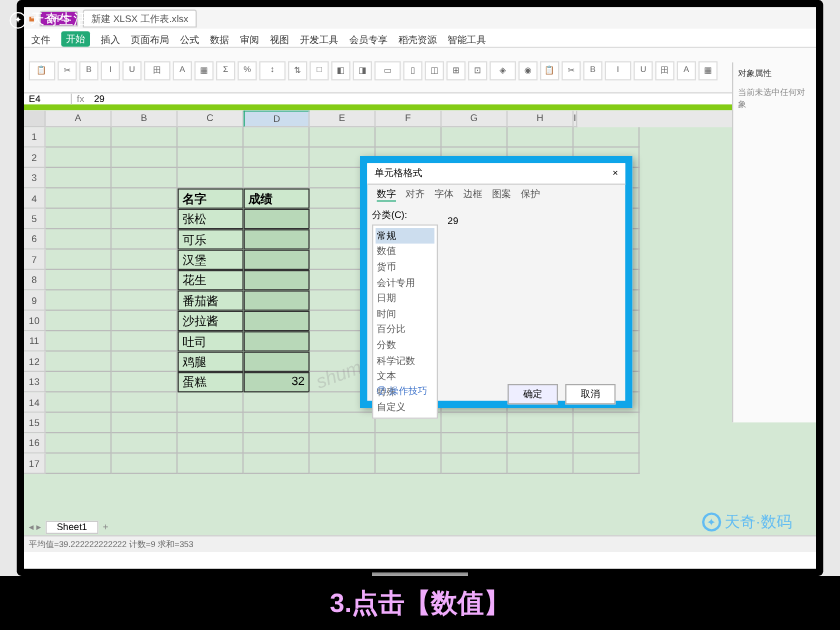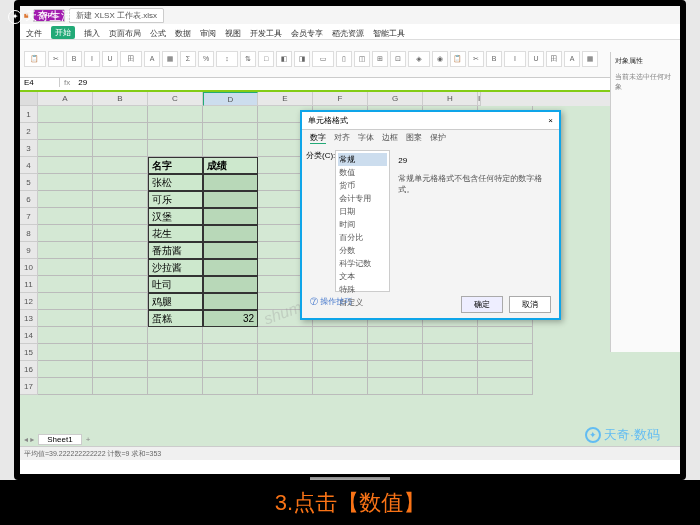--- a/index.html
+++ b/index.html
@@ -9,58 +9,58 @@
 .logo-tl{position:absolute;left:8px;top:8px;color:#fff;font-size:12px;z-index:100;display:flex;align-items:center;gap:3px}
 .logo-tl .ic{width:14px;height:14px;border:1.5px solid #fff;border-radius:50%;display:flex;align-items:center;justify-content:center;font-size:8px}
 .titlebar{height:18px;background:#f5f5f5;display:flex;align-items:center;padding:0 4px;font-size:8px;color:#555}
 .tab-w{background:#fff;border:1px solid #ccc;padding:1px 6px;margin-left:4px;border-radius:2px 2px 0 0}
 .tab-w.red{background:#a21caf;color:#fff}
 .menubar{height:16px;background:#fff;display:flex;align-items:flex-end;padding:0 6px;font-size:8px;color:#333;gap:9px;border-bottom:1px solid #ddd}
 .menubar span.hl{background:#2a7;color:#fff;padding:1px 4px;border-radius:2px}
 .ribbon{height:38px;background:#fafafa;border-bottom:1px solid #ccc;display:flex;align-items:center;padding:2px 4px;gap:2px;overflow:hidden}
 .rbtn{width:16px;height:16px;border:1px solid #ddd;background:#fff;font-size:7px;display:flex;align-items:center;justify-content:center;color:#666}
 .rbtn.w{width:22px}
-.fxbar{height:14px;background:#fff;border-bottom:2px solid #84cc16;display:flex;align-items:flex-start;font-size:8px}
+.fxbar{height:14px;background:#fff;border-bottom:5px solid #84cc16;display:flex;align-items:flex-start;font-size:8px}
 .fxbar .ref{width:40px;border-right:1px solid #ccc;padding:0 4px}
 .fxbar .fx{padding:0 4px;color:#888}
 .sheet{position:relative;width:100%;height:calc(100% - 100px);background:#d4e8d4;overflow:hidden}
 .colhdr{display:flex;height:14px;background:#e8e8e8;font-size:8px}
 .colhdr div{border-right:1px solid #ccc;border-bottom:1px solid #ccc;display:flex;align-items:center;justify-content:center;color:#555}
 .ch0{width:18px;background:#ddd}
 .chA,.chB,.chC,.chD,.chE,.chF,.chG,.chH{width:55px}
 .chD{background:#cde;border:1px solid #2a7}
 .rows{display:flex;flex-direction:column}
 .row{display:flex;height:17px}
 .rh{width:18px;background:#e8e8e8;border-right:1px solid #ccc;border-bottom:1px solid #ccc;font-size:8px;display:flex;align-items:center;justify-content:center;color:#555}
 .cell{width:55px;border-right:1px solid #bbb;border-bottom:1px solid #bbb;font-size:10px;padding:1px 3px;display:flex;align-items:center}
 .cell.tbl{border:1px solid #333;background:#cde8cd}
 .cell.sel{background:#b8d8b8}
 .cell.hdr{font-weight:bold}
 .cell.num{justify-content:flex-end}
-.dialog{position:absolute;left:280px;top:104px;width:261px;height:210px;background:#f4f4f4;border:2px solid #0ea5e9;box-shadow:2px 2px 6px rgba(0,0,0,0.3);z-index:50;font-size:9px}
+.dialog{position:absolute;left:280px;top:124px;width:227px;height:210px;background:#f4f4f4;border:6px solid #0ea5e9;box-shadow:2px 2px 6px rgba(0,0,0,0.3);z-index:50;font-size:9px}
 .dlg-title{height:18px;background:#fff;border-bottom:1px solid #ccc;display:flex;align-items:center;justify-content:space-between;padding:0 6px;font-size:8px}
 .dlg-tabs{height:16px;display:flex;gap:8px;padding:2px 8px;font-size:8px;color:#555}
 .dlg-tabs span{cursor:pointer}
 .dlg-tabs span.act{color:#000;border-bottom:1px solid #2a7}
 .dlg-body{display:flex;height:150px;padding:4px}
 .dlg-left{width:55px;background:#fff;border:1px solid #ccc;font-size:8px;padding:2px}
 .dlg-left div{padding:1px 1px;color:#555}
 .dlg-left div.sel{background:#cde;color:#000}
 .dlg-right{flex:1;padding:4px 8px;font-size:8px;color:#555}
 .dlg-foot{height:24px;display:flex;justify-content:flex-end;align-items:flex-start;gap:6px;padding:0 8px}
 .dlg-btn{padding:2px 12px;border:1px solid #aaa;background:#fff;font-size:8px;cursor:pointer}
 .dlg-btn.pri{background:#eef}
 .statusbar{position:absolute;bottom:0;left:0;right:0;height:14px;background:#f0f0f0;border-top:1px solid #ccc;display:flex;align-items:center;font-size:7px;color:#666;padding:0 4px}
 .sheettab{position:absolute;bottom:14px;left:0;height:14px;display:flex;align-items:center;font-size:8px}
 .sheettab .st{background:#fff;border:1px solid #ccc;padding:0 8px}
 .rpanel{position:absolute;right:0;top:46px;width:70px;height:300px;background:#fafafa;border-left:1px solid #ccc;font-size:7px;padding:4px;color:#888}
 .wm{position:absolute;font-size:16px;color:rgba(150,150,150,0.3);transform:rotate(-20deg);pointer-events:none;font-style:italic;z-index:40}
 .logo-br{position:absolute;right:20px;bottom:30px;color:#3af;font-size:13px;z-index:60;display:flex;align-items:center;gap:3px;opacity:0.7}
 .logo-br .ic{width:16px;height:16px;border:2px solid #3af;border-radius:50%;display:flex;align-items:center;justify-content:center;font-size:9px}
-.caption{position:absolute;bottom:0;left:0;right:0;height:45px;background:#000;color:#f97316;display:flex;align-items:center;justify-content:center;font-size:22px;font-weight:normal}
+.caption{position:absolute;bottom:0;left:0;right:0;height:45px;background:#000;color:#f0abfc;display:flex;align-items:center;justify-content:center;font-size:22px;font-weight:bold}
 .stand{position:absolute;bottom:42px;left:50%;transform:translateX(-50%);width:80px;height:6px;background:linear-gradient(#888,#ccc)}
 </style>
 </head>
 <body>
 
 <div class="logo-tl">
     <span class="ic">✦</span>
     <span>天奇生活</span>
   </div>
 
@@ -366,40 +366,39 @@
   </div>
   <div class="dlg-tabs" id="dlgtabs">
           <span class="act">数字</span>
           <span>对齐</span>
           <span>字体</span>
           <span>边框</span>
           <span>图案</span>
           <span>保护</span>
         </div>
   <div class="dlg-body">
-    <div style="display:flex;flex-direction:row">
+    <div style="display:flex;flex-direction:column">
       <div style="font-size:8px;margin-bottom:2px">分类(C):</div>
       <div class="dlg-left" id="dlgleft">
               <div class="sel">常规</div>
               <div>数值</div>
               <div>货币</div>
               <div>会计专用</div>
               <div>日期</div>
               <div>时间</div>
               <div>百分比</div>
               <div>分数</div>
               <div>科学记数</div>
               <div>文本</div>
               <div>特殊</div>
               <div>自定义</div>
             </div>
     </div>
     <div class="dlg-right">
       <div style="margin:2px 0 8px 0;color:#000">29</div>
-      <div>常规单元格格式不包含任何特定的数字格式。</div>
     </div>
   </div>
   <div class="dlg-foot">
     <span style="margin-right:auto;color:#47c;font-size:8px">⑦ 操作技巧</span>
     <button class="dlg-btn pri">确定</button>
     <button class="dlg-btn">取消</button>
   </div>
 </div>
 
 <div class="wm" style="left:240px;top:280px">shuma.tianqijun.com</div>

